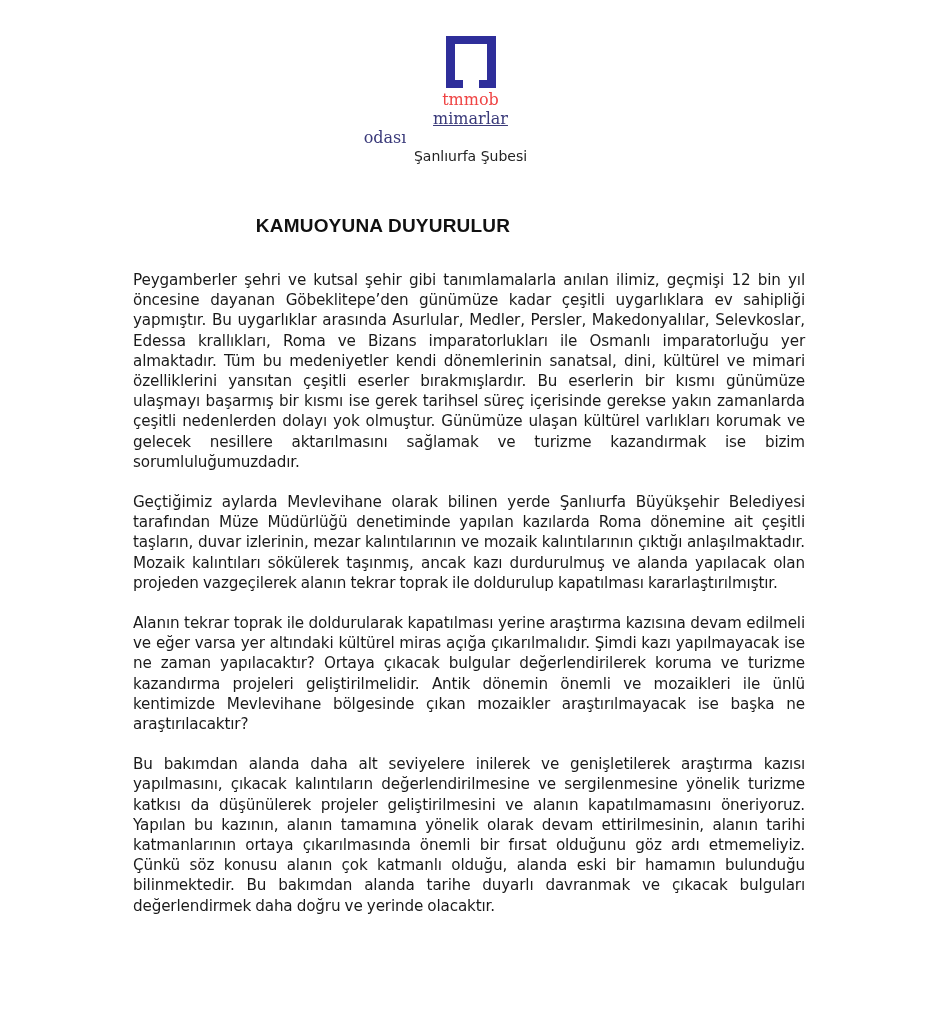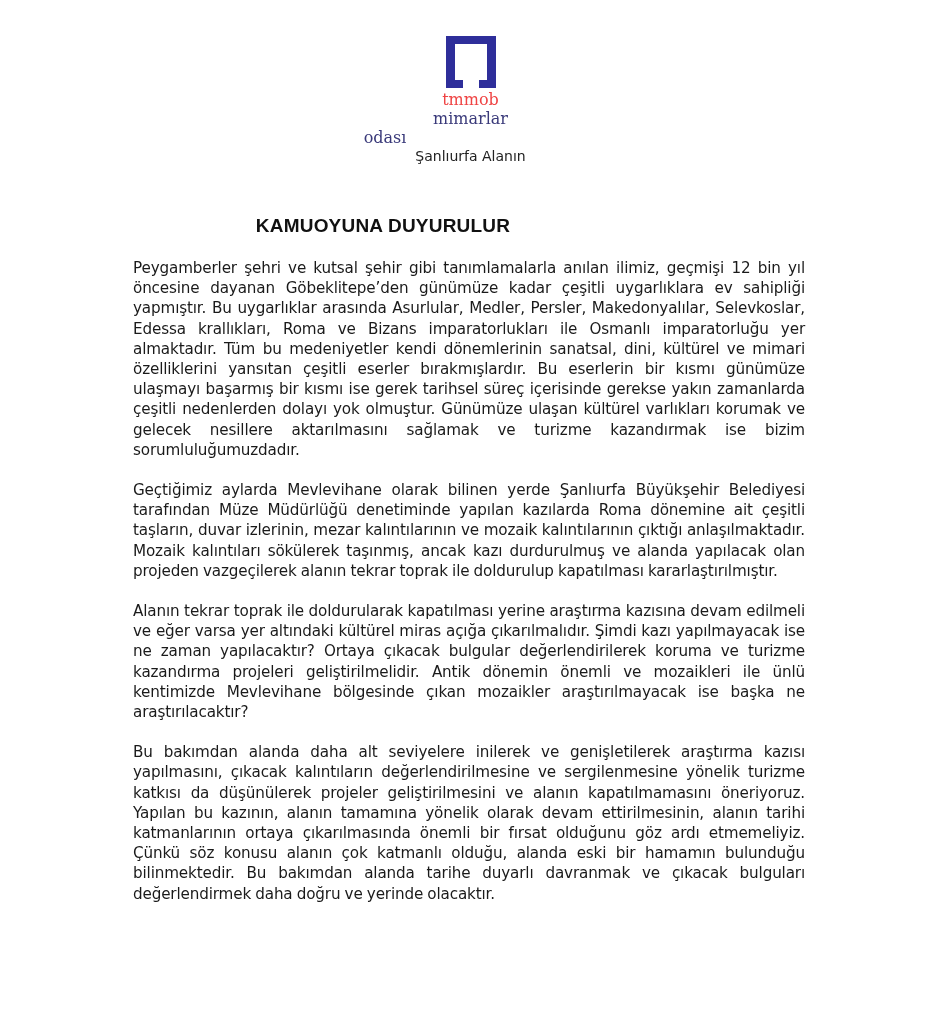--- a/index.html
+++ b/index.html
@@ -44,20 +44,21 @@
       padding-left: 0;
     }
     .logo-mimarlar {
       position: absolute;
       left: 0;
       width: 941px;
       top: 73px;
       font-size: 16px;
       color: #3a3a7a;
       text-align: center;
+      text-decoration: underline;
     }
     .logo-odasi {
       position: absolute;
       left: 0;
       width: 770px;
       top: 92px;
       font-size: 16px;
       color: #3a3a7a;
       text-align: center;
     }
@@ -80,21 +81,21 @@
       font-family: "Liberation Sans", sans-serif;
       font-weight: bold;
       font-size: 19px;
       letter-spacing: 0.2px;
       color: #111;
     }
     .body-text {
       position: absolute;
       left: 133px;
       width: 672px;
-      top: 258px;
+      top: 270px;
     }
     .para {
       margin: 0 0 20px 0;
       font-family: "DejaVu Sans", "Liberation Sans", sans-serif;
       font-size: 15.2px;
       line-height: 20.2px;
       text-align: justify;
       letter-spacing: -0.15px;
       word-spacing: -0.5px;
       color: #1a1a1a;
@@ -103,21 +104,21 @@
 </head>
 <body>
 
 <div class="logo-block">
   <svg class="logo-mark" viewBox="0 0 50 52" width="50" height="52">
     <path d="M0 0 H50 V52 H33 V44 H41 V8 H9 V44 H17 V52 H0 Z" fill="#2e2e9a"></path>
   </svg>
   <span class="logo-line logo-tmmob">tmmob</span>
   <span class="logo-line logo-mimarlar">mimarlar</span>
   <span class="logo-line logo-odasi">odası</span>
-  <span class="logo-line logo-branch">Şanlıurfa Alanın</span>
+  <span class="logo-line logo-branch">Şanlıurfa Şubesi</span>
 </div>
 
 <div class="title">KAMUOYUNA DUYURULUR</div>
 
 <div class="body-text">
   <p class="para">Peygamberler şehri ve kutsal şehir gibi tanımlamalarla anılan ilimiz, geçmişi 12 bin yıl öncesine dayanan Göbeklitepe’den günümüze kadar çeşitli uygarlıklara ev sahipliği yapmıştır.  Bu uygarlıklar arasında Asurlular, Medler, Persler, Makedonyalılar, Selevkoslar, Edessa krallıkları, Roma ve Bizans imparatorlukları ile Osmanlı imparatorluğu yer almaktadır. Tüm bu medeniyetler kendi dönemlerinin sanatsal, dini, kültürel ve mimari özelliklerini yansıtan çeşitli eserler bırakmışlardır. Bu eserlerin bir kısmı günümüze ulaşmayı başarmış bir kısmı ise gerek tarihsel süreç içerisinde gerekse yakın zamanlarda çeşitli nedenlerden dolayı yok olmuştur. Günümüze ulaşan kültürel varlıkları korumak ve gelecek nesillere aktarılmasını sağlamak ve turizme kazandırmak ise bizim sorumluluğumuzdadır.</p>
   <p class="para">Geçtiğimiz aylarda Mevlevihane olarak bilinen yerde Şanlıurfa Büyükşehir Belediyesi tarafından Müze Müdürlüğü denetiminde yapılan kazılarda Roma dönemine ait çeşitli taşların, duvar izlerinin, mezar kalıntılarının ve mozaik kalıntılarının çıktığı anlaşılmaktadır. Mozaik kalıntıları sökülerek taşınmış, ancak kazı durdurulmuş ve alanda yapılacak olan projeden vazgeçilerek alanın tekrar toprak ile doldurulup kapatılması kararlaştırılmıştır.</p>
   <p class="para">Alanın tekrar toprak ile doldurularak kapatılması yerine araştırma kazısına devam edilmeli ve eğer varsa yer altındaki kültürel miras açığa çıkarılmalıdır. Şimdi kazı yapılmayacak ise ne zaman yapılacaktır? Ortaya çıkacak bulgular değerlendirilerek koruma ve turizme kazandırma projeleri geliştirilmelidir. Antik dönemin önemli ve mozaikleri ile ünlü kentimizde Mevlevihane bölgesinde çıkan mozaikler araştırılmayacak ise başka ne araştırılacaktır?</p>
   <p class="para">Bu bakımdan alanda daha alt seviyelere inilerek ve genişletilerek araştırma kazısı yapılmasını, çıkacak kalıntıların değerlendirilmesine ve sergilenmesine yönelik turizme katkısı da düşünülerek projeler geliştirilmesini ve alanın kapatılmamasını öneriyoruz. Yapılan bu kazının, alanın tamamına yönelik olarak devam ettirilmesinin, alanın tarihi katmanlarının ortaya çıkarılmasında önemli bir fırsat olduğunu göz ardı etmemeliyiz. Çünkü söz konusu alanın çok katmanlı olduğu, alanda eski bir hamamın bulunduğu bilinmektedir. Bu bakımdan alanda tarihe duyarlı davranmak ve çıkacak bulguları değerlendirmek daha doğru ve yerinde olacaktır.</p>
 </div>

